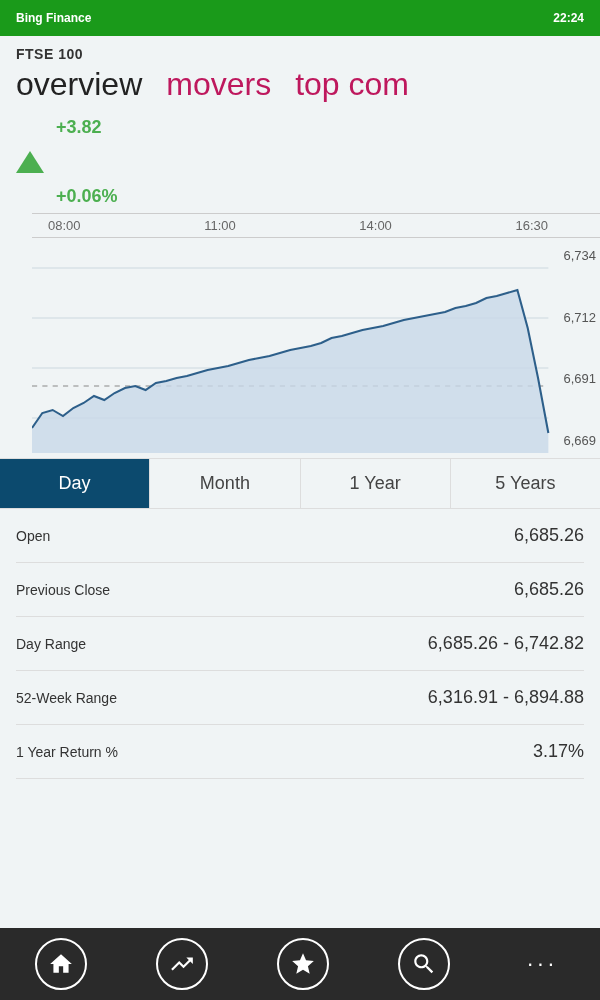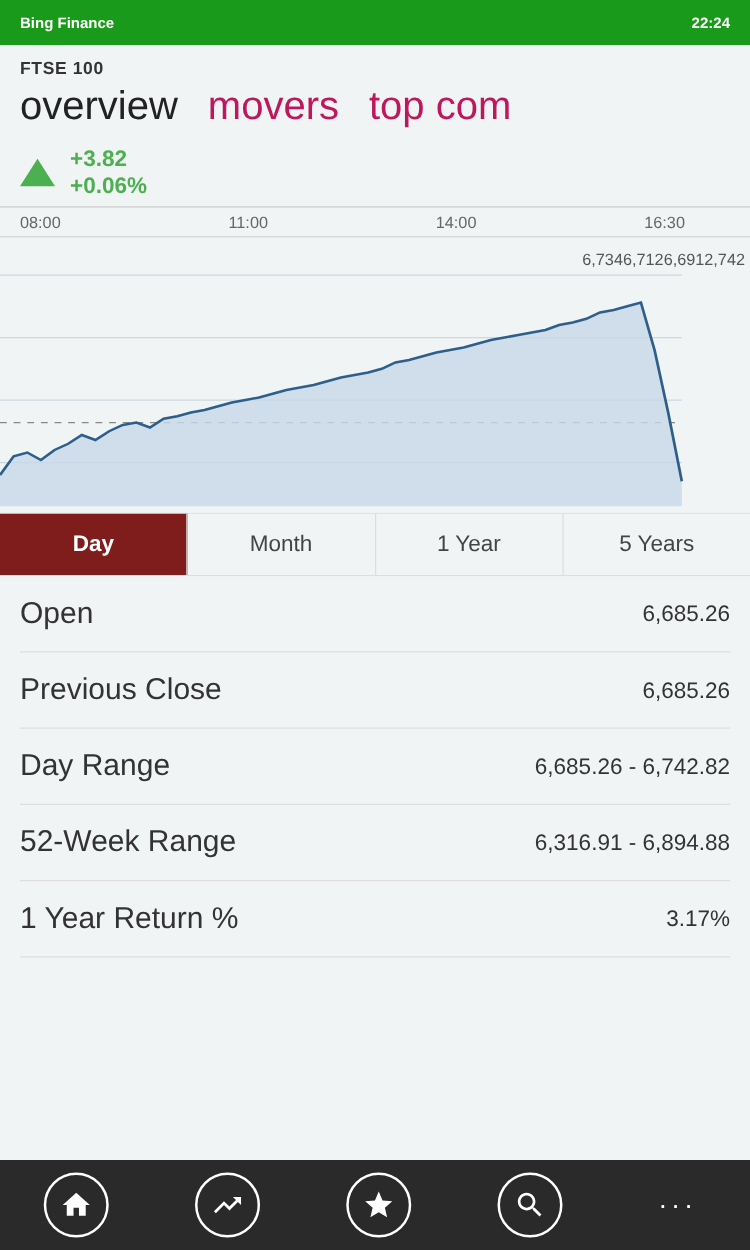--- a/index.html
+++ b/index.html
@@ -73,37 +73,39 @@
     #price-value {
       font-size: 52px;
       font-weight: 300;
       color: #222;
       letter-spacing: -1px;
     }
     #price-change {
       display: flex;
       flex-direction: column;
       justify-content: center;
+      gap: 48px;
     }
     #change-abs {
       font-size: 18px;
       color: #4caf50;
       font-weight: 600;
     }
     #change-pct {
       font-size: 18px;
       color: #4caf50;
       font-weight: 600;
     }
 
     
     #chart-container {
       background: #f0f4f5;
       padding: 0 0 0 0;
       position: relative;
+      margin-left: 32px;
     }
     #chart-time-axis {
       display: flex;
       justify-content: space-between;
       padding: 4px 52px 4px 16px;
       border-top: 1px solid #ccc;
       border-bottom: 1px solid #ccc;
     }
     .time-label {
       font-size: 13px;
@@ -117,21 +119,21 @@
     #chart-area svg {
       width: 100%;
       height: 100%;
     }
     #chart-y-labels {
       position: absolute;
       right: 4px;
       top: 0;
       height: 100%;
       display: flex;
-      flex-direction: row;
+      flex-direction: column;
       justify-content: space-between;
       padding: 10px 0;
     }
     .y-label {
       font-size: 13px;
       color: #555;
       text-align: right;
     }
 
     
@@ -147,39 +149,39 @@
       padding: 14px 0;
       font-size: 18px;
       color: #444;
       cursor: pointer;
       border-right: 1px solid #ddd;
     }
     .period-btn:last-child {
       border-right: none;
     }
     .period-btn.active {
-      background: #7f1d1d;
+      background: #0c4a6e;
       color: white;
-      font-weight: 700;
+      font-weight: 400;
     }
 
     
     #stats-table {
       background: #f0f4f5;
       padding: 0 16px;
     }
     .stat-row {
       display: flex;
       justify-content: space-between;
       align-items: center;
       padding: 16px 0;
       border-bottom: 1px solid #ddd;
     }
     .stat-label {
-      font-size: 24px;
+      font-size: 14px;
       color: #333;
       font-weight: 400;
     }
     .stat-value {
       font-size: 18px;
       color: #333;
       font-weight: 400;
     }
 
     
@@ -260,21 +262,21 @@
       <line x1="0" y1="148" x2="500" y2="148" stroke="#888" stroke-width="1" stroke-dasharray="5,5"></line>
 
       <path d="M0,190 L10,175 L20,172 L30,178 L40,170 L50,165 L60,158 L70,162 L80,155 L90,150 L100,148 L110,152 L120,145 L130,143 L140,140 L150,138 L160,135 L170,132 L180,130 L190,128 L200,125 L210,122 L220,120 L230,118 L240,115 L250,112 L260,110 L270,108 L280,105 L290,100 L300,98 L310,95 L320,92 L330,90 L340,88 L350,85 L360,82 L370,80 L380,78 L390,76 L400,74 L410,70 L420,68 L430,65 L440,60 L450,58 L460,55 L470,52 L480,90 L490,140 L500,195 L500,215 L0,215 Z" fill="#c8d8e8" opacity="0.8"></path>
 
       <path d="M0,190 L10,175 L20,172 L30,178 L40,170 L50,165 L60,158 L70,162 L80,155 L90,150 L100,148 L110,152 L120,145 L130,143 L140,140 L150,138 L160,135 L170,132 L180,130 L190,128 L200,125 L210,122 L220,120 L230,118 L240,115 L250,112 L260,110 L270,108 L280,105 L290,100 L300,98 L310,95 L320,92 L330,90 L340,88 L350,85 L360,82 L370,80 L380,78 L390,76 L400,74 L410,70 L420,68 L430,65 L440,60 L450,58 L460,55 L470,52 L480,90 L490,140 L500,195" fill="none" stroke="#2d5f8a" stroke-width="2"></path>
     </svg>
     <div id="chart-y-labels">
       <span class="y-label">6,734</span>
       <span class="y-label">6,712</span>
       <span class="y-label">6,691</span>
-      <span class="y-label">2,742</span>
+      <span class="y-label">6,669</span>
     </div>
   </div>
 </div>
 
 <div id="period-selector">
   <div class="period-btn active">Day</div>
   <div class="period-btn">Month</div>
   <div class="period-btn">1 Year</div>
   <div class="period-btn">5 Years</div>
 </div>

